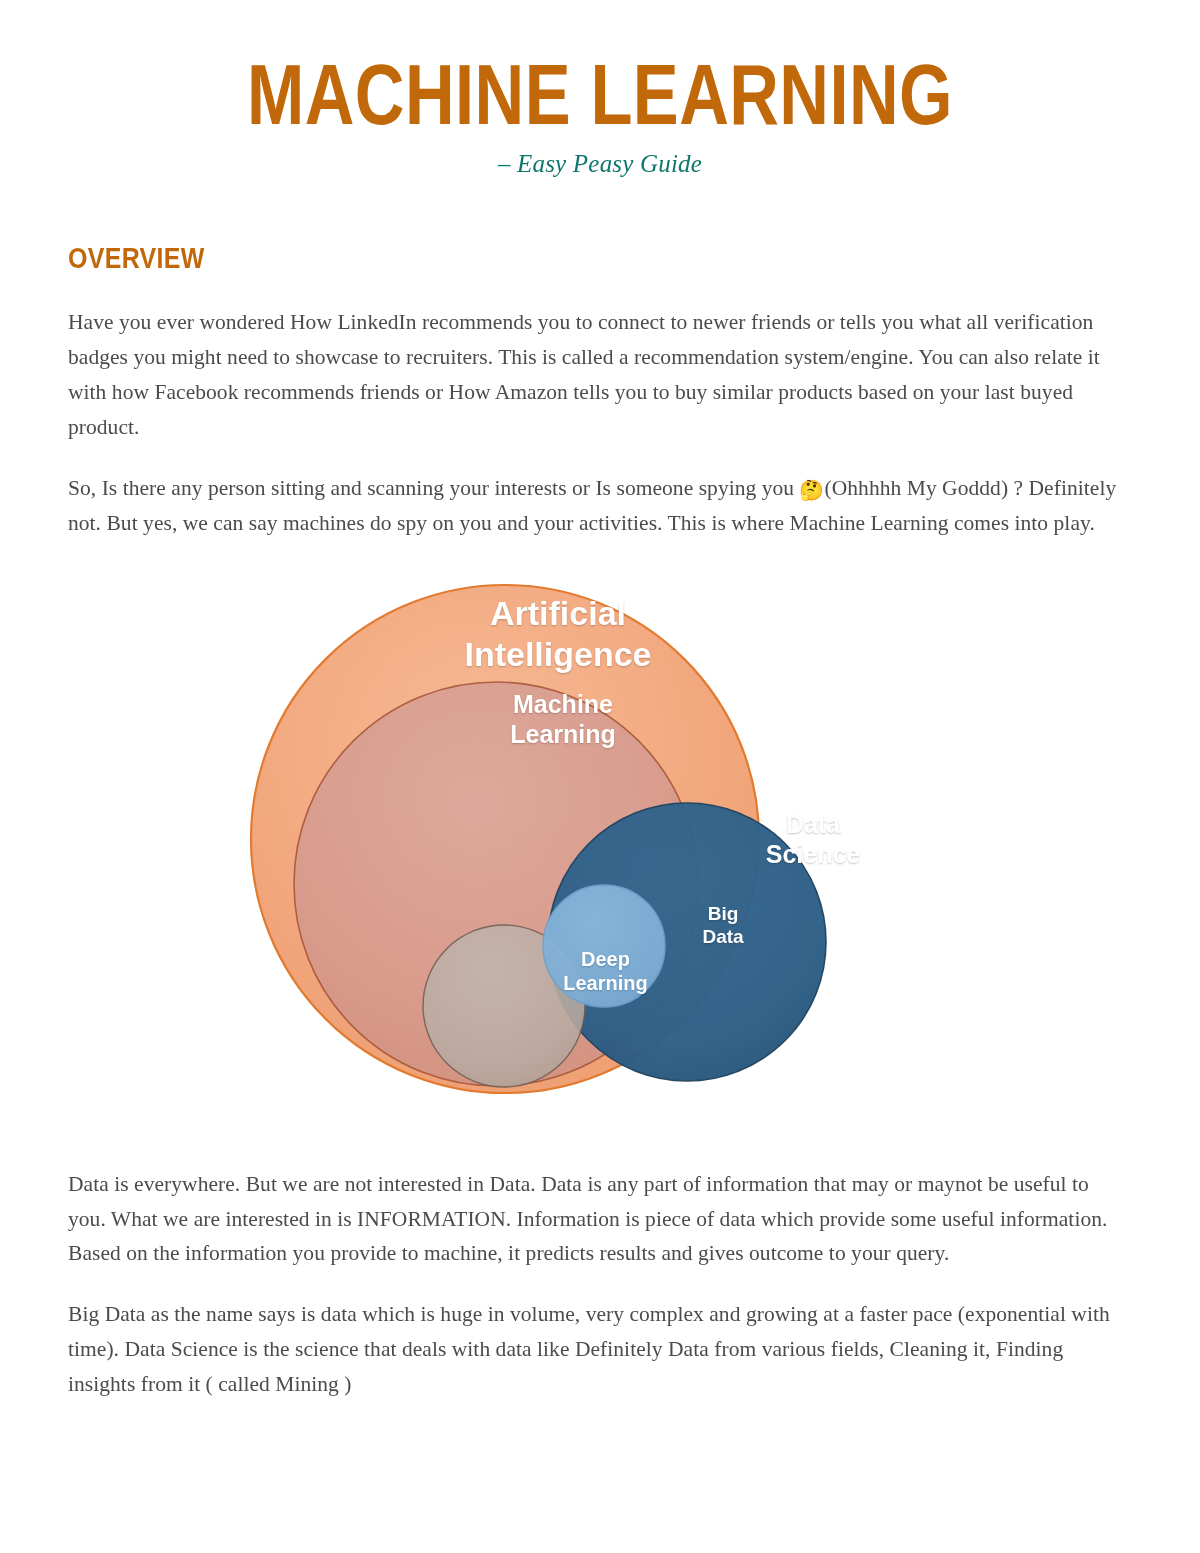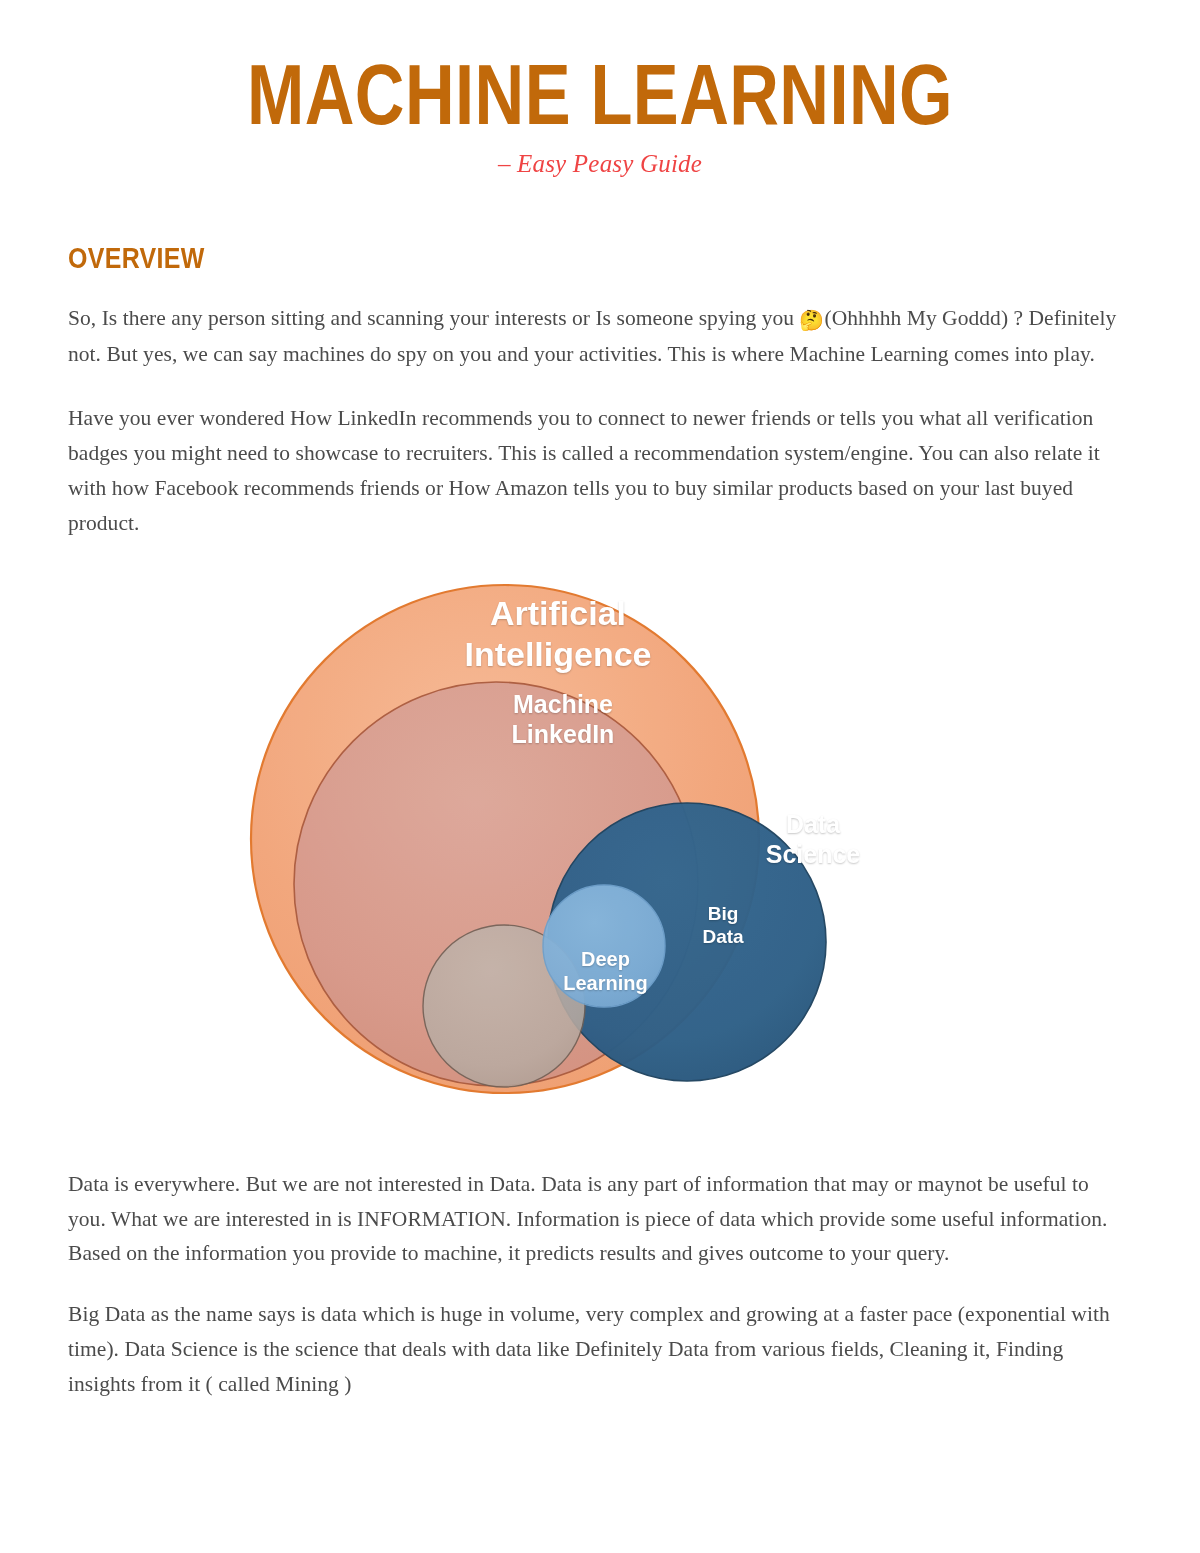--- a/index.html
+++ b/index.html
@@ -35,21 +35,21 @@
     font-size: 86px;
     line-height: 0.98;
     letter-spacing: 0.5px;
     transform: scaleX(0.80);
     transform-origin: center top;
     white-space: nowrap;
   }
   .doc-subtitle {
     margin: 14px 0 0 0;
     text-align: center;
-    color: #ef4444;
+    color: #0f766e;
     font-family: "Liberation Serif", "DejaVu Serif", serif;
     font-style: italic;
     font-size: 25px;
     letter-spacing: 0.2px;
   }
 
   
   .section-heading {
     margin: 64px 0 0 0;
     color: #C1690A;
@@ -115,23 +115,23 @@
 <body>
 
 <div class="page">
 
   <h1 class="doc-title">MACHINE LEARNING</h1>
 
   <div class="doc-subtitle">– Easy Peasy Guide</div>
 
   <h2 class="section-heading">OVERVIEW</h2>
 
+  <p class="para first">Have you ever wondered How LinkedIn recommends you to connect to newer friends or tells you what all verification badges you might need to showcase to recruiters. This is called a recommendation system/engine. You can also relate it with how Facebook recommends friends or How Amazon tells you to buy similar products based on your last buyed product.</p>
+
   <p class="para"><span>So, Is there any person sitting and scanning your interests or Is someone spying you </span><span class="emoji">🤔</span><span>(Ohhhhh My Goddd) ? Definitely not. But yes, we can say machines do spy on you and your activities. This is where Machine Learning comes into play.</span></p>
-
-  <p class="para first">Have you ever wondered How LinkedIn recommends you to connect to newer friends or tells you what all verification badges you might need to showcase to recruiters. This is called a recommendation system/engine. You can also relate it with how Facebook recommends friends or How Amazon tells you to buy similar products based on your last buyed product.</p>
 
   <div class="diagram-wrap">
 
     <svg class="venn" width="910" height="540" viewBox="0 0 910 540">
       <defs>
         <radialGradient id="gradAI" cx="45%" cy="32%" r="78%">
           <stop offset="0%" stop-color="#F6B894"></stop>
           <stop offset="60%" stop-color="#F2A579"></stop>
           <stop offset="100%" stop-color="#EE9B6D"></stop>
         </radialGradient>
@@ -164,21 +164,21 @@
       <circle cx="619" cy="365" r="139" fill="url(#gradDS)" stroke="#1F4460" stroke-width="1.6" opacity="0.97"></circle>
 
       <circle cx="436" cy="429" r="81" fill="url(#gradDL)" stroke="#6E5F55" stroke-width="1.4" opacity="0.88"></circle>
 
       <circle cx="536" cy="369" r="61" fill="url(#gradBD)" stroke="#6FA0CB" stroke-width="1.4" opacity="0.95"></circle>
     </svg>
 
     <div class="venn-label" id="label-ai">Artificial
 Intelligence</div>
     <div class="venn-label" id="label-ml">Machine
-LinkedIn</div>
+Learning</div>
     <div class="venn-label" id="label-ds">Data
 Science</div>
     <div class="venn-label" id="label-bd">Big
 Data</div>
     <div class="venn-label" id="label-dl">Deep
 Learning</div>
   </div>
 
   <p class="para para-after">Data is everywhere. But we are not interested in Data. Data is any part of information that may or maynot be useful to you. What we are interested in is INFORMATION. Information is piece of data which provide some useful information. Based on the information you provide to machine, it predicts results and gives outcome to your query.</p>
 

